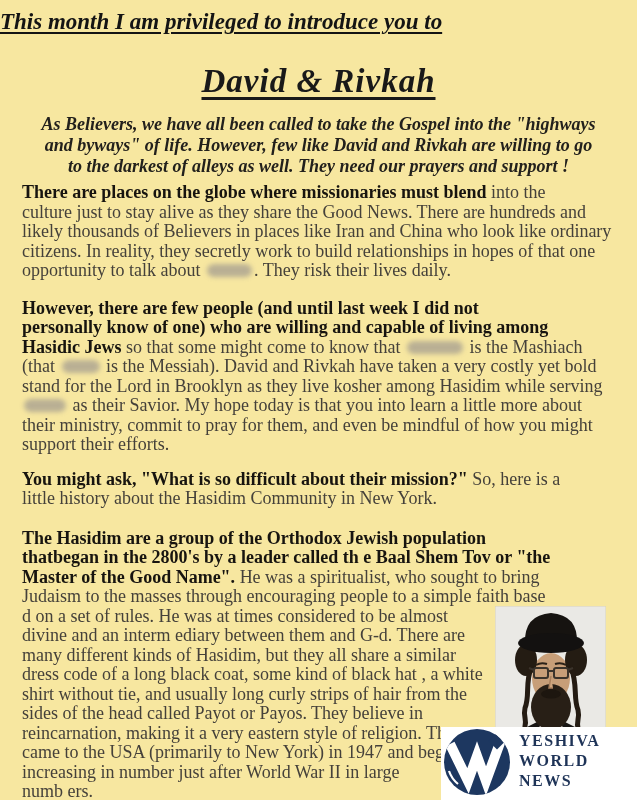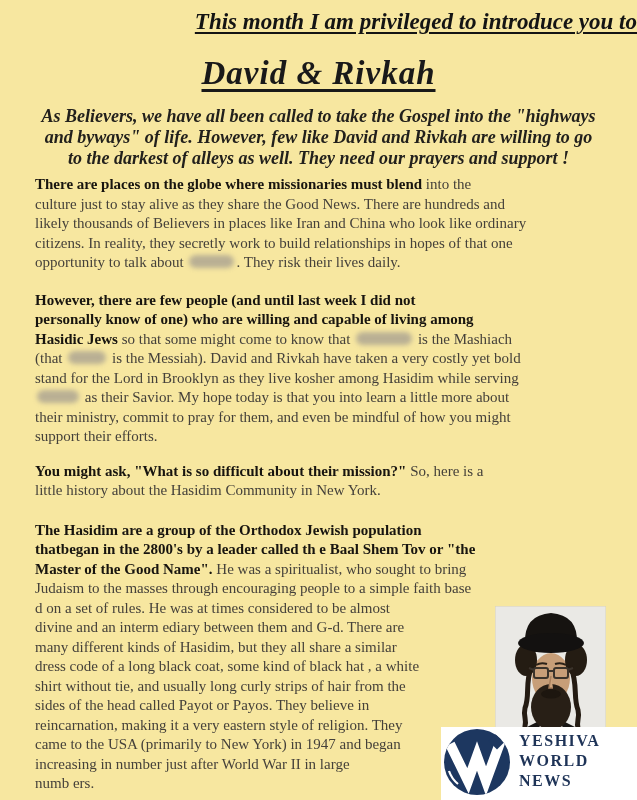--- a/index.html
+++ b/index.html
@@ -3,37 +3,37 @@
 <meta charset="utf-8">
 <style>
   html,body{margin:0;padding:0;}
   .page{
     position:relative; width:637px; height:800px; overflow:hidden;
     background:#f7e7a0;
     font-family:"Liberation Serif", serif;
     color:#45413a;
   }
   .kicker{
-    padding-top:9px; text-align:right;
+    padding-top:9px; text-align:left;
     font-size:23px; font-weight:bold; font-style:italic; color:#141414;
     text-decoration:underline; text-decoration-thickness:2px; text-underline-offset:3px;
   }
   .names{
-    margin-top:20px; text-align:center;
+    margin-top:28px; text-align:center;
     font-size:33px; font-weight:bold; font-style:italic; color:#191919;
     letter-spacing:1px;
     text-decoration:underline; text-decoration-thickness:3px; text-underline-offset:5px;
   }
   .tagline{
     margin-top:14px; text-align:center;
     font-size:18px; line-height:21px; font-weight:bold; font-style:italic; color:#22201c;
     white-space:pre-line;
   }
   .article{ padding:0 20px 0 22px; }
-  .para{ margin:13px; font-size:15px; line-height:19.5px; }
+  .para{ margin:0; font-size:18px; line-height:19.5px; }
   .para.p1{ margin-top:6px; }
   .para.p2{ margin-top:18px; }
   .para.p3{ margin-top:15px; }
   .para.p4{ margin-top:20px; }
   .lead{ font-weight:bold; color:#17140f; white-space:pre-line; }
   .seg{ white-space:pre-line; }
   .redact{
     display:inline-block; height:13px; border-radius:7px;
     background:#aaa291; filter:blur(2.5px); opacity:.8;
     vertical-align:-1px; margin:0 2px;

